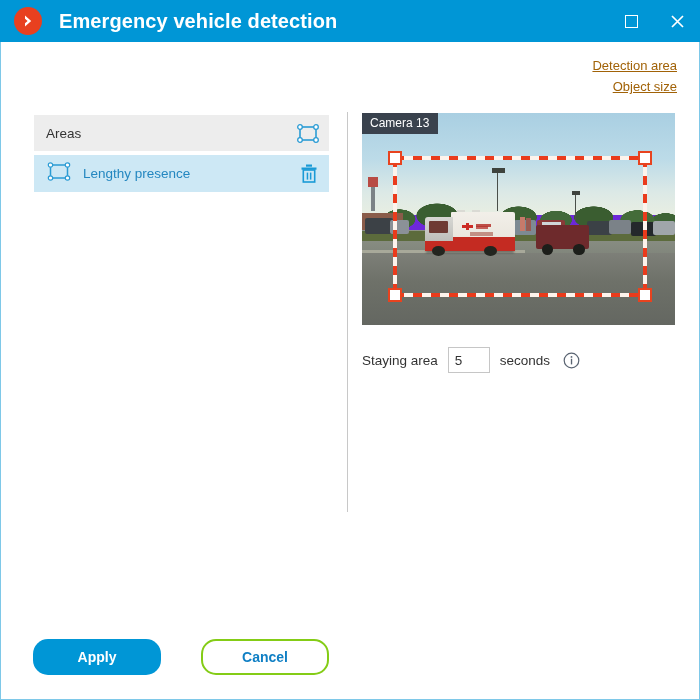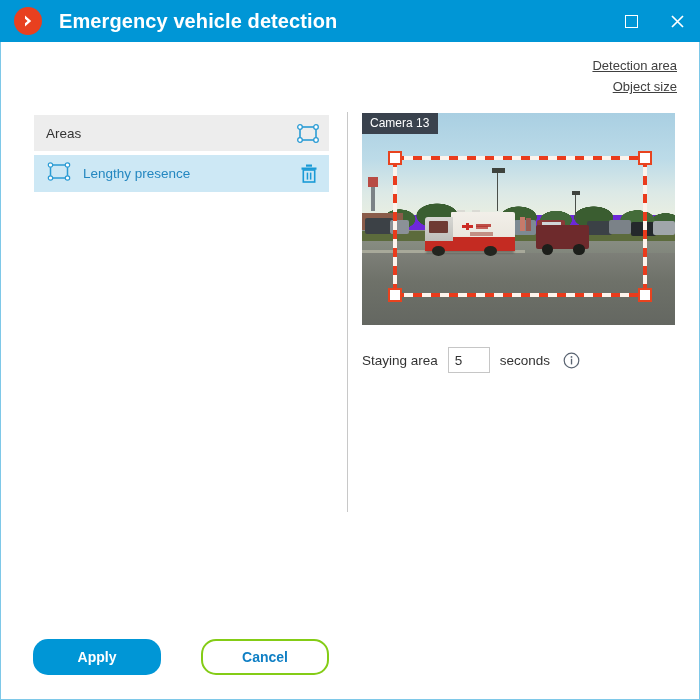--- a/index.html
+++ b/index.html
@@ -79,21 +79,21 @@
   }
 
   
   .links {
     position: absolute;
     right: 22px; top: 13px;
     text-align: right;
   }
   .link {
     display: block;
-    color: #404040;
+    color: #a16207;
     font-size: 13px;
     text-decoration: underline;
     cursor: pointer;
     line-height: 21px;
     white-space: nowrap;
   }
 
   
   .areas-panel {
     position: absolute;

